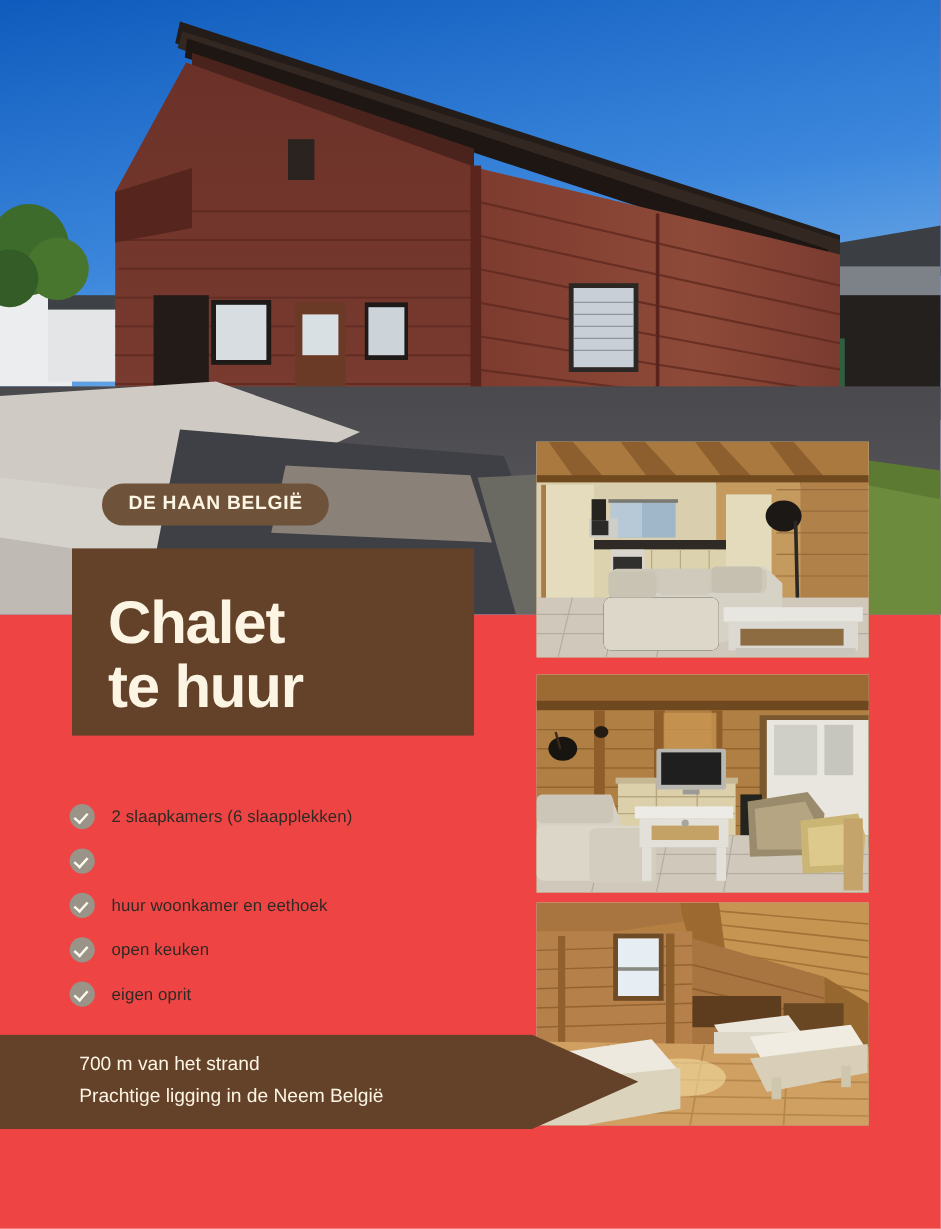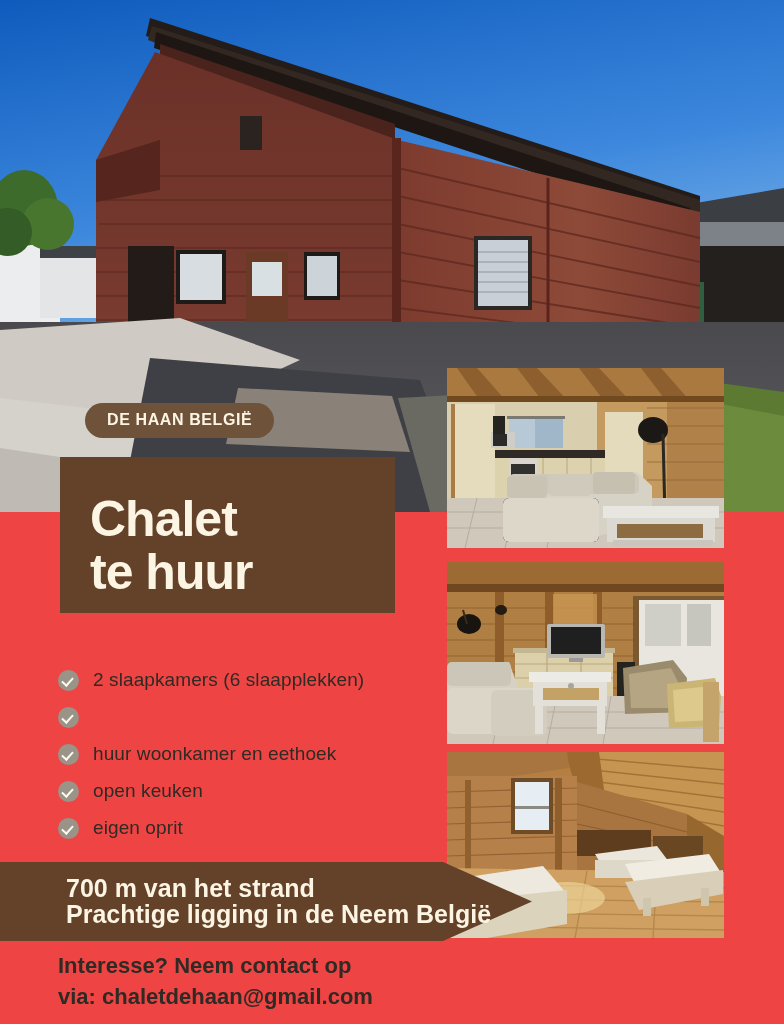--- a/index.html
+++ b/index.html
@@ -64,34 +64,34 @@
   .check{
     flex:0 0 auto;width:21px;height:21px;border-radius:50%;
     background:#9a9387;margin-right:14px;position:relative;
   }
   .check:after{
     content:"";position:absolute;left:6px;top:5px;
     width:5px;height:9px;border:solid #fdf9ef;border-width:0 2.2px 2.2px 0;
     transform:rotate(42deg);
   }
   .fac-list span{
-    color:#2f2a24;font-size:19px;letter-spacing:.1px;
+    color:#2f2a24;font-size:14px;letter-spacing:.1px;
   }
 
   
   .banner{
     position:absolute;left:0;top:862px;width:532px;height:79px;
   }
   .banner .shape{
     position:absolute;inset:0;background:#64422a;
     clip-path:polygon(0 0, 443px 0, 532px 50%, 443px 100%, 0 100%);
   }
   .banner-text{
     position:absolute;left:66px;top:13px;
-    color:#fdf5e4;font-size:25px;line-height:26px;font-weight:700;
+    color:#fdf5e4;font-size:16px;line-height:26px;font-weight:400;
   }
 
   
   .contact{
     position:absolute;left:58px;top:950px;width:520px;
     color:#2f2a24;font-size:22px;line-height:31px;font-weight:700;
   }
 </style>
 </head>
 <body>
@@ -477,18 +477,14 @@
   </ul>
 
   <div class="banner">
     <div class="shape"></div>
     <div class="banner-text">
       <div>700 m van het strand</div>
       <div>Prachtige ligging in de Neem België</div>
     </div>
   </div>
 
-  <div class="contact">
-    <div>Interesse? Neem contact op</div>
-    <div>via: chaletdehaan@gmail.com</div>
-  </div>
 
 </div>
 
 </body></html>

